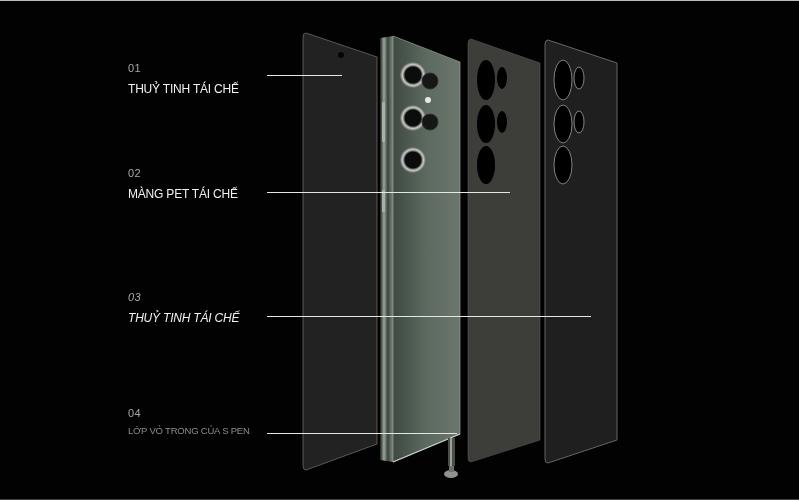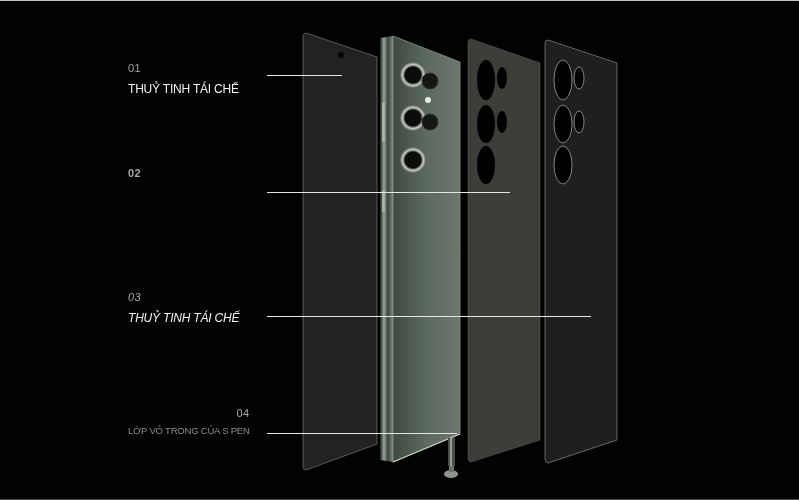--- a/index.html
+++ b/index.html
@@ -97,27 +97,28 @@
 <div class="leader" style="left:267px; top:75px; width:75px;"></div>
 <div class="leader" style="left:267px; top:192px; width:243px;"></div>
 <div class="leader" style="left:267px; top:316px; width:324px;"></div>
 <div class="leader" style="left:267px; top:433px; width:190px;"></div>
 
 <div class="label-block" style="top:62px;">
   <span class="label-num">01</span>
   <span class="label-title">THUỶ TINH TÁI CHẾ</span>
 </div>
 
-<div class="label-block" style="top:167px;font-weight:bold;">
+<div class="label-block" style="top:167px;">
   <span class="label-num">02</span>
+  <span class="label-title">MÀNG PET TÁI CHẾ</span>
 </div>
 
 <div class="label-block" style="top:291px;font-style:italic;">
   <span class="label-num">03</span>
   <span class="label-title">THUỶ TINH TÁI CHẾ</span>
 </div>
 
-<div class="label-block" style="top:407px;text-align:right;">
+<div class="label-block" style="top:407px;">
   <span class="label-num">04</span>
   <span class="label-sub">LỚP VỎ TRONG CỦA S PEN</span>
 </div>
 
 <div class="bottom-border"></div>
 
 </body></html>

